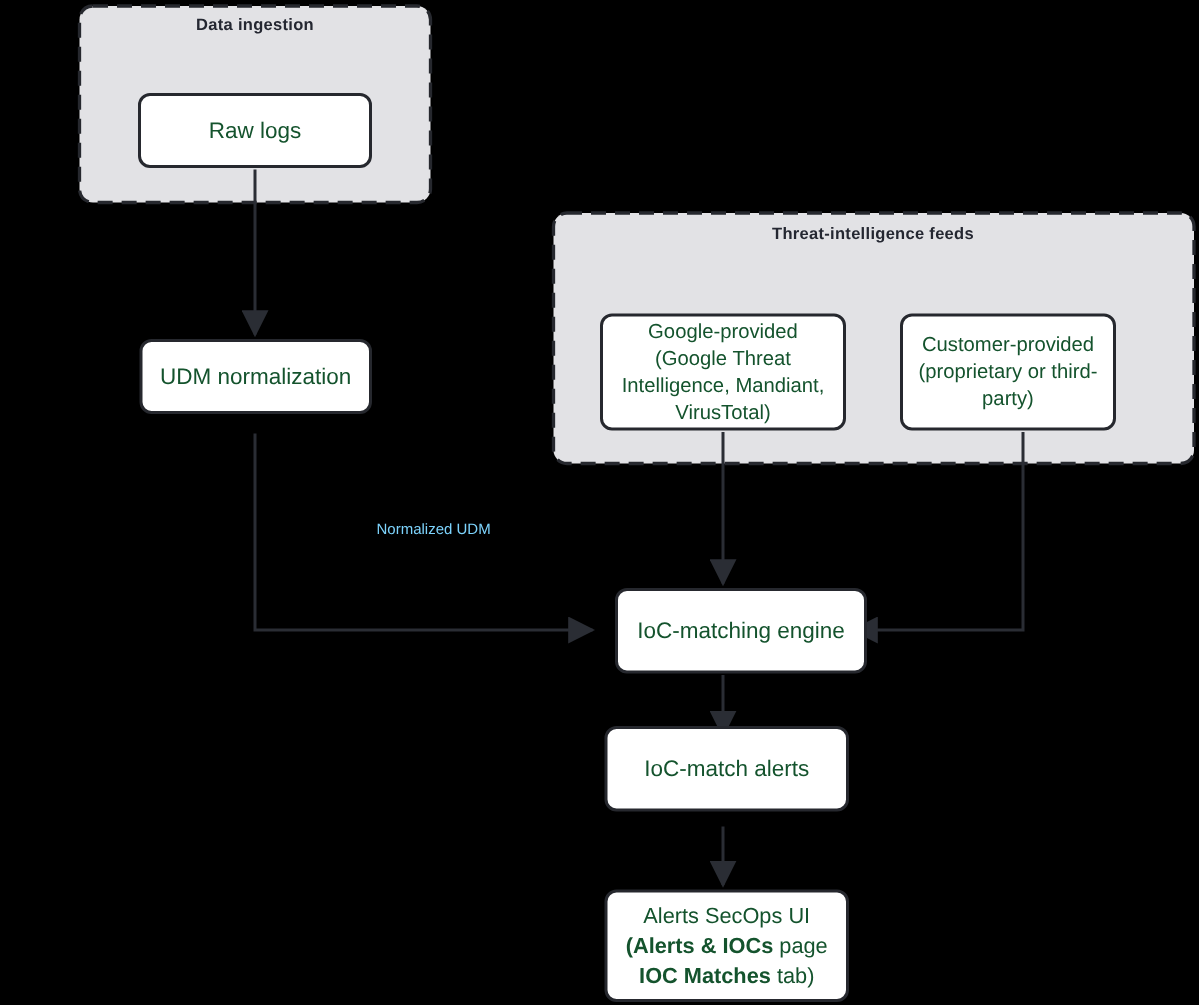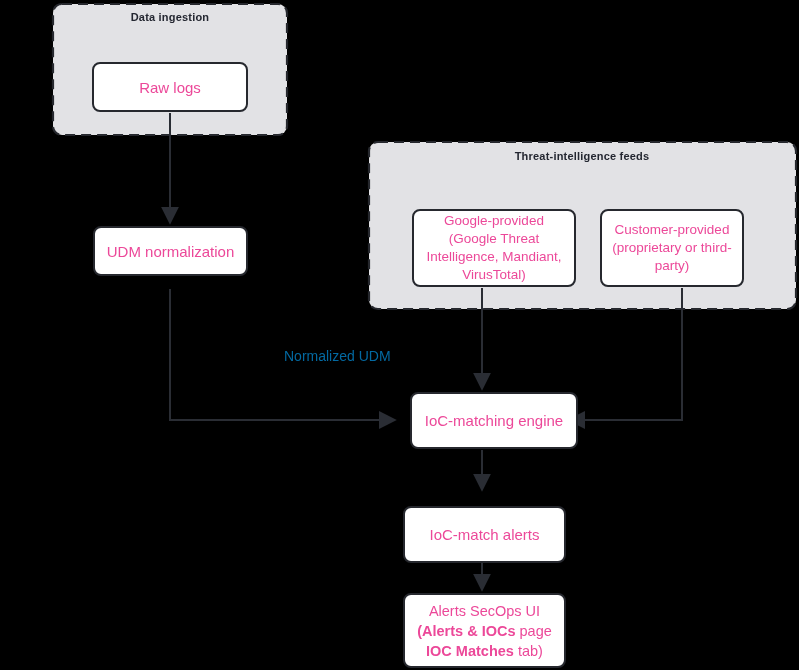--- a/index.html
+++ b/index.html
@@ -29,52 +29,51 @@
     font-size: 11px;
     letter-spacing: 0.2px;
     color: #242731;
   }
   .node {
     position: absolute;
     box-sizing: border-box;
     background: #ffffff;
     border: 2px solid #26282e;
     border-radius: 8px;
-    color: #ec4899;
+    color: #14532d;
     display: flex;
     flex-direction: column;
     align-items: center;
     justify-content: center;
     text-align: center;
     font-size: 15px;
     line-height: 19px;
     padding: 4px 6px;
   }
   .node.small {
     font-size: 13.5px;
     line-height: 18px;
   }
   #node-raw-logs        { left: 92px;  top: 62px;  width: 156px; height: 50px; }
   #node-udm             { left: 93px;  top: 226px; width: 155px; height: 50px; }
-  #node-google-provided { left: 400px; top: 209px; width: 164px; height: 78px; margin-left: 12px; }
+  #node-google-provided { left: 400px; top: 209px; width: 164px; height: 78px; }
   #node-customer        { left: 600px; top: 209px; width: 144px; height: 78px; }
   #node-ioc-engine      { left: 410px; top: 392px; width: 168px; height: 57px; }
-  #node-ioc-alerts      { left: 403px; top: 506px; width: 163px; height: 57px; }
+  #node-ioc-alerts      { left: 403px; top: 484px; width: 163px; height: 57px; }
   #node-secops-ui       { left: 403px; top: 593px; width: 163px; height: 75px; font-size: 14.5px; line-height: 20px; }
   #title-data-ingestion { left: 52px;  top: 11px;  width: 236px; }
   #title-threat-feeds   { left: 368px; top: 150px; width: 428px; }
   .edge-label {
     position: absolute;
     left: 251px;
     top: 348px;
     width: 112px;
-    font-size: 14px;
-    color: #0369a1;
+    font-size: 10px;
+    color: #7dd3fc;
     white-space: nowrap;
-    margin-left: 33px;
   }
   .b { font-weight: bold; margin-top: 48px; }
 </style>
 </head>
 <body>
 
 <div id="stage">
 
   <svg id="edges" viewBox="0 0 799 670" xmlns="http://www.w3.org/2000/svg">
     <defs>

